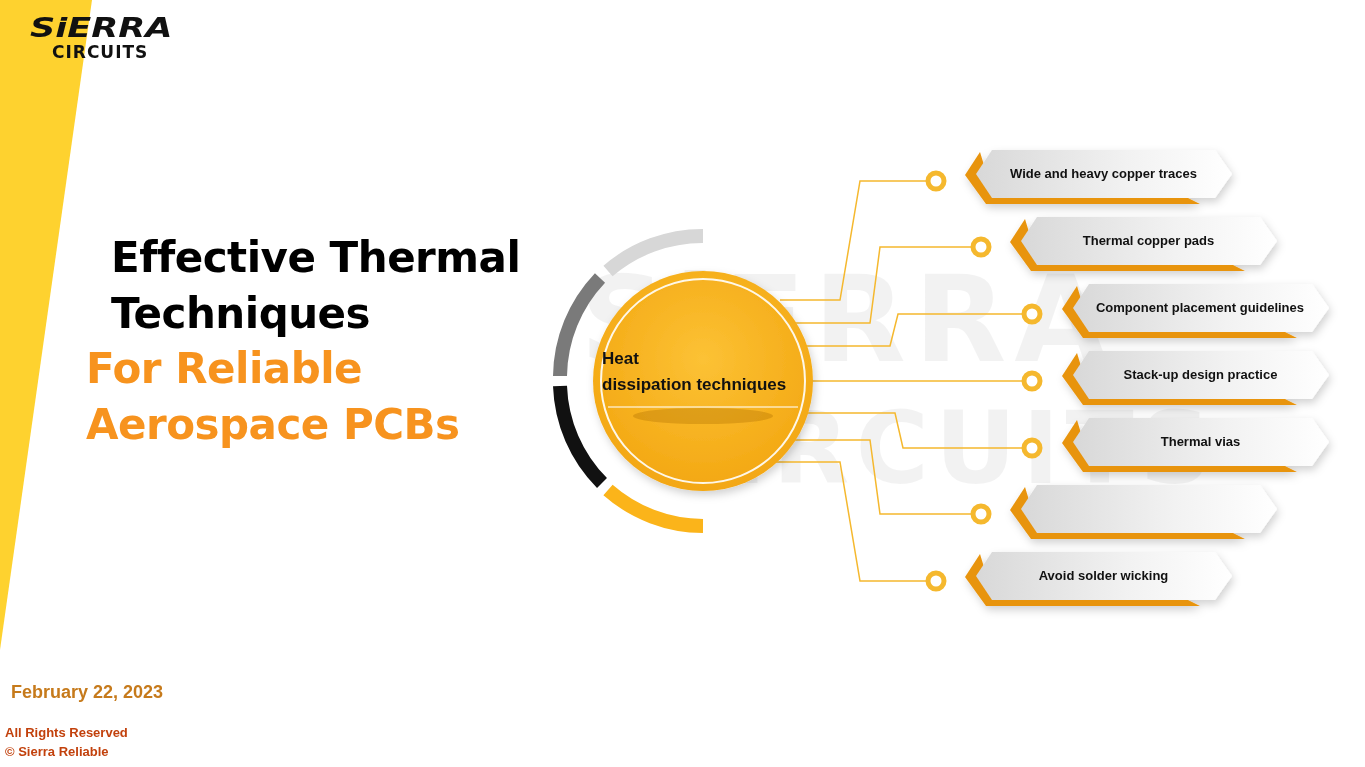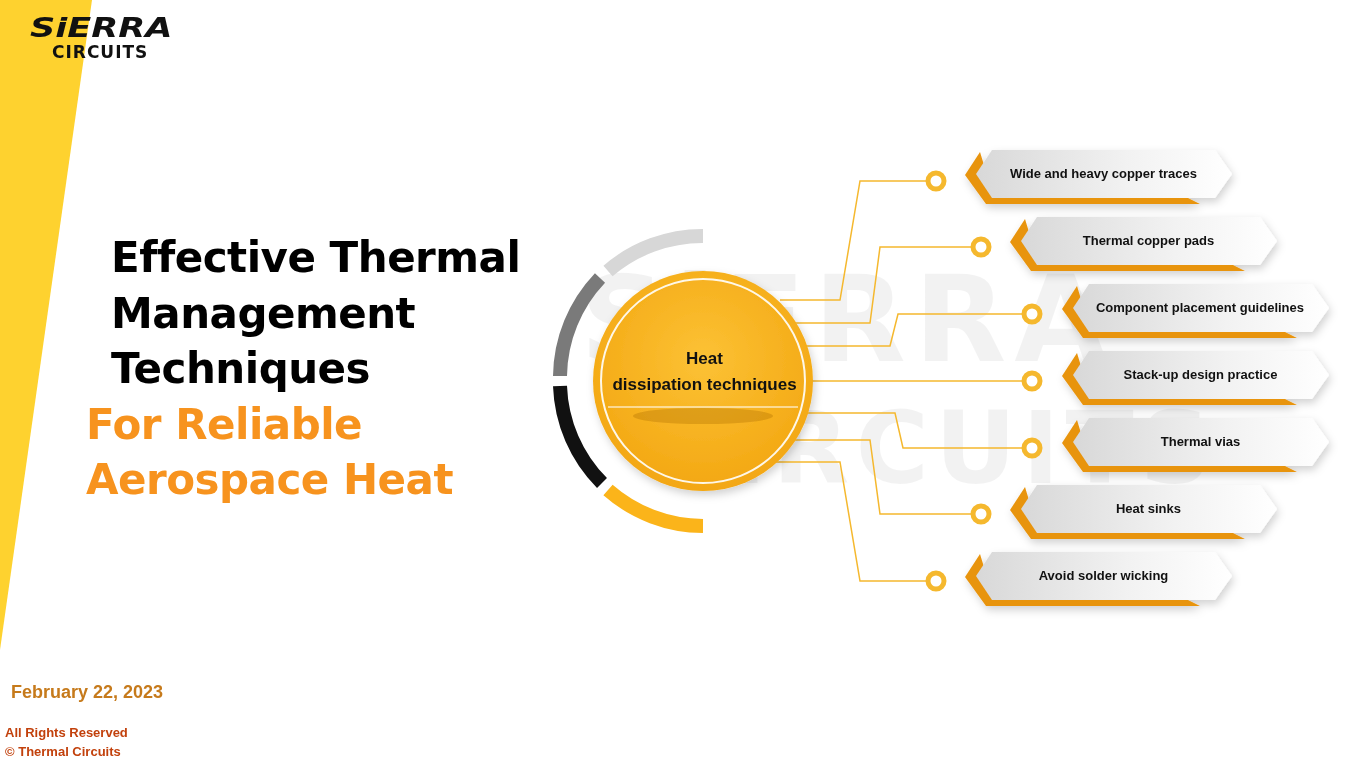--- a/index.html
+++ b/index.html
@@ -8,42 +8,41 @@
   .logo{position:absolute;left:30px;top:14px;width:142px;height:50px;}
   .logo .l1{position:absolute;left:0;top:0;font-family:"DejaVu Sans",sans-serif;font-weight:bold;font-size:26px;letter-spacing:0px;color:#111;font-style:italic;transform:scaleX(1.35);transform-origin:left top;line-height:28px;}
   .logo .l2{position:absolute;left:22px;top:28px;font-family:"DejaVu Sans",sans-serif;font-weight:bold;font-size:17px;color:#111;letter-spacing:1px;line-height:20px;}
   .title{position:absolute;left:86px;top:230px;font-family:"DejaVu Sans",sans-serif;font-weight:bold;font-size:42px;line-height:55.5px;letter-spacing:-0.5px;}
   .title .blk{color:#000;display:block;margin-left:25px;}
   .title .org{color:#f7931e;display:block;}
   .date{position:absolute;left:11px;top:682px;font-weight:bold;font-size:18px;color:#c67a1b;}
   .rights{position:absolute;left:5px;top:723px;font-weight:bold;font-size:13px;color:#c2410c;line-height:19px;}
   .diagram{position:absolute;left:540px;top:140px;width:825px;height:480px;}
   .wm{position:absolute;font-family:"DejaVu Sans",sans-serif;font-weight:bold;color:rgba(0,0,0,0.05);}
-  .center-text{position:absolute;left:62px;top:206px;width:205px;text-align:center;font-weight:bold;font-size:17px;line-height:26px;color:#111;}
+  .center-text{position:absolute;left:62px;top:206px;width:205px;font-weight:bold;font-size:17px;line-height:26px;color:#111;}
   .pill{position:absolute;height:50px;}
   .pill .lbl{position:absolute;left:0;right:0;top:0;height:46px;line-height:46px;text-align:center;font-weight:bold;font-size:13px;color:#111;}
 </style>
 </head>
 <body>
 
 <svg class="band" viewBox="0 0 1365 767">
   <polygon points="0,0 92,0 0,650" fill="#fed22f"></polygon>
 </svg>
 
 <div class="logo">
   <div class="l1">SiERRA</div>
   <div class="l2">CIRCUITS</div>
 </div>
 
 <div class="title">
   <span class="blk">Effective Thermal</span>
-  <span class="blk">Management</span>
   <span class="blk">Techniques</span>
   <span class="org">For Reliable</span>
-  <span class="org">Aerospace Heat</span>
+  <span class="org">Aerospace PCBs</span>
 </div>
 
 <div class="diagram">
 
   <div class="wm" style="left:40px;top:110px;font-size:120px;letter-spacing:8px;">SiERRA</div>
   <div class="wm" style="left:110px;top:250px;font-size:100px;letter-spacing:6px;">CIRCUITS</div>
 
   <svg width="825" height="480" viewBox="0 0 825 480" style="position:absolute;left:0;top:0;">
     <defs>
       <radialGradient id="gold" cx="50%" cy="40%" r="60%">
@@ -130,25 +129,22 @@
   </div>
   <div class="pill" style="left:545px;top:145px;width:230px;">
     <div class="lbl">Component placement guidelines</div>
   </div>
   <div class="pill" style="left:549px;top:212px;width:223px;">
     <div class="lbl">Stack-up design practice</div>
   </div>
   <div class="pill" style="left:549px;top:279px;width:223px;">
     <div class="lbl">Thermal vias</div>
   </div>
-  <div class="pill" style="left:497px;top:346px;width:223px;">
-    <div class="lbl">Heat sinks</div>
-  </div>
   <div class="pill" style="left:452px;top:413px;width:223px;">
     <div class="lbl">Avoid solder wicking</div>
   </div>
 </div>
 
 <div class="date">February 22, 2023</div>
 <div class="rights">
   <div>All Rights Reserved</div>
-  <div>© Thermal Circuits</div>
+  <div>© Sierra Reliable</div>
 </div>
 
 </body></html>

